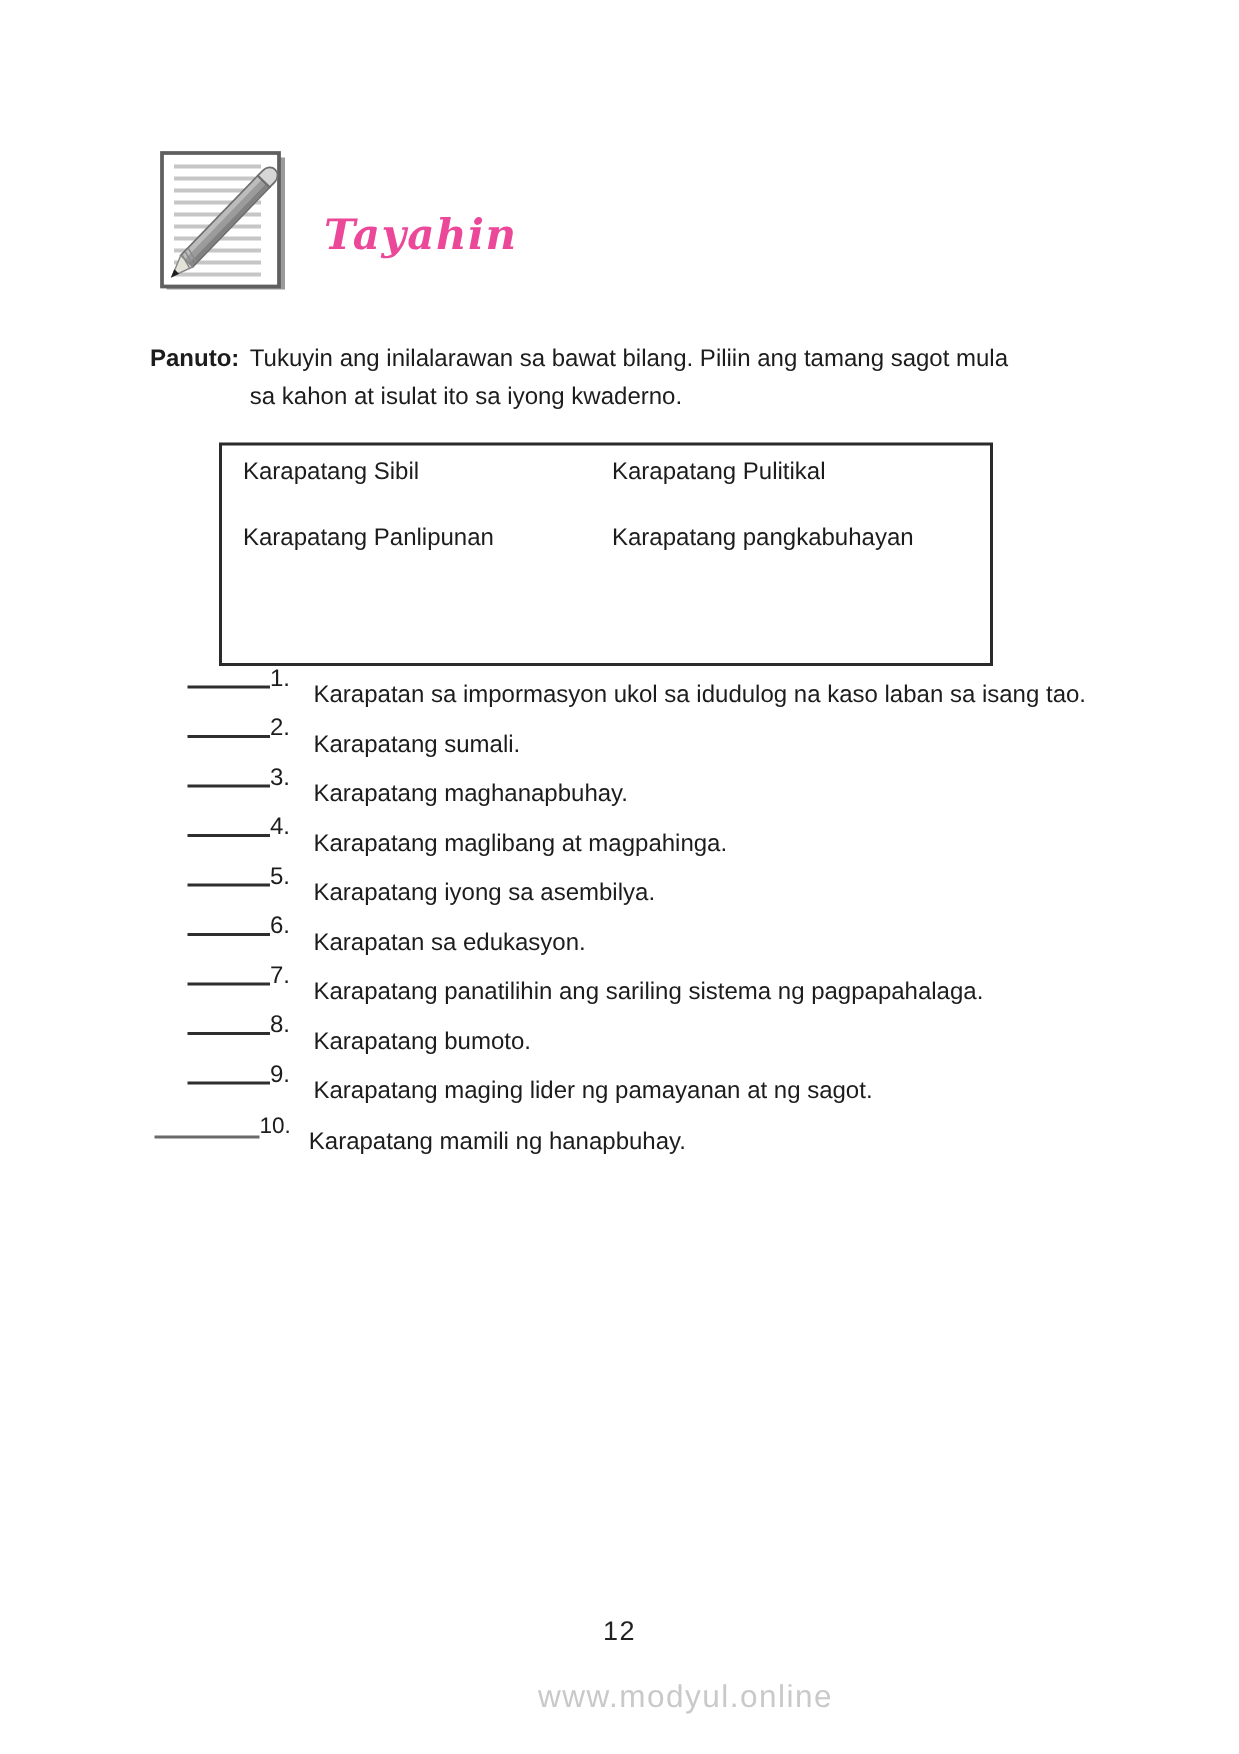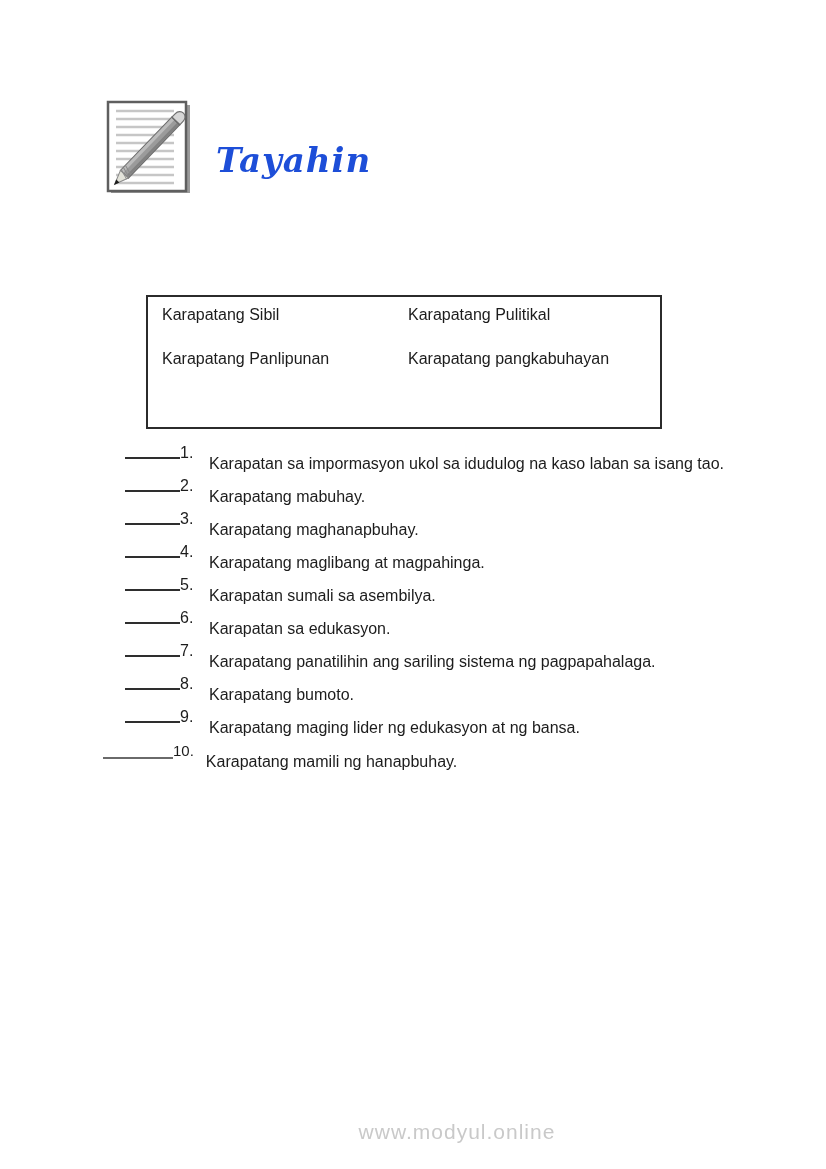--- a/index.html
+++ b/index.html
@@ -24,23 +24,23 @@
   }
 
   
   .page-title {
     position: absolute;
     left: 216px;
     top: 140px;
     font-family: "DejaVu Serif", serif;
     font-style: italic;
     font-weight: bold;
-    font-size: 34px;
+    font-size: 28px;
     letter-spacing: 1px;
-    color: #1d4ed8;
+    color: #ec4899;
   }
 
   
   .instructions {
     position: absolute;
     left: 100px;
     top: 227px;
     width: 640px;
     display: flex;
     align-items: flex-start;
@@ -55,21 +55,21 @@
   .instructions .text {
     width: 515px;
   }
 
   
   .word-bank {
     position: absolute;
     left: 146px;
     top: 295px;
     width: 516px;
-    height: 134px;
+    height: 149px;
     border: 2px solid #2b2b2b;
     padding: 9px 0 0 14px;
     display: grid;
     grid-template-columns: 246px 1fr;
     grid-auto-rows: 19px;
     row-gap: 25px;
     font-size: 16px;
   }
 
   
@@ -179,76 +179,81 @@
           <line x1="16" y1="-5" x2="13" y2="5"></line>
           <line x1="19" y1="-5" x2="16" y2="5"></line>
           <line x1="22" y1="-5" x2="19" y2="5"></line>
         </g>
       </g>
     </svg>
   </div>
 
   <div class="page-title">Tayahin</div>
 
+  <div class="instructions">
+    <span class="label">Panuto:</span>
+    <span class="text">Tukuyin ang inilalarawan sa bawat bilang. Piliin ang tamang sagot mula sa kahon at isulat ito sa iyong kwaderno.</span>
+  </div>
 
   <div class="word-bank">
     <span>Karapatang Sibil</span>
     <span>Karapatang Pulitikal</span>
     <span>Karapatang Panlipunan</span>
     <span>Karapatang pangkabuhayan</span>
   </div>
 
   <div class="questions">
     <div class="q">
       <span class="blank"></span>
       <span class="num">1.</span>
       <span class="qtext">Karapatan sa impormasyon ukol sa idudulog na kaso laban sa isang tao.</span>
     </div>
     <div class="q">
       <span class="blank"></span>
       <span class="num">2.</span>
-      <span class="qtext">Karapatang mabuhay.</span>
+      <span class="qtext">Karapatang sumali.</span>
     </div>
     <div class="q">
       <span class="blank"></span>
       <span class="num">3.</span>
       <span class="qtext">Karapatang maghanapbuhay.</span>
     </div>
     <div class="q">
       <span class="blank"></span>
       <span class="num">4.</span>
       <span class="qtext">Karapatang maglibang at magpahinga.</span>
     </div>
     <div class="q">
       <span class="blank"></span>
       <span class="num">5.</span>
-      <span class="qtext">Karapatan sumali sa asembilya.</span>
+      <span class="qtext">Karapatang iyong sa asembilya.</span>
     </div>
     <div class="q">
       <span class="blank"></span>
       <span class="num">6.</span>
       <span class="qtext">Karapatan sa edukasyon.</span>
     </div>
     <div class="q">
       <span class="blank"></span>
       <span class="num">7.</span>
       <span class="qtext">Karapatang panatilihin ang sariling sistema ng pagpapahalaga.</span>
     </div>
     <div class="q">
       <span class="blank"></span>
       <span class="num">8.</span>
       <span class="qtext">Karapatang bumoto.</span>
     </div>
     <div class="q">
       <span class="blank"></span>
       <span class="num">9.</span>
-      <span class="qtext">Karapatang maging lider ng edukasyon at ng bansa.</span>
+      <span class="qtext">Karapatang maging lider ng pamayanan at ng sagot.</span>
     </div>
     <div class="q q10">
       <span class="blank"></span>
       <span class="num">10.</span>
       <span class="qtext">Karapatang mamili ng hanapbuhay.</span>
     </div>
   </div>
 
+  <div class="page-number">12</div>
   <div class="watermark">www.modyul.online</div>
 
 </div>
 
 </body></html>

